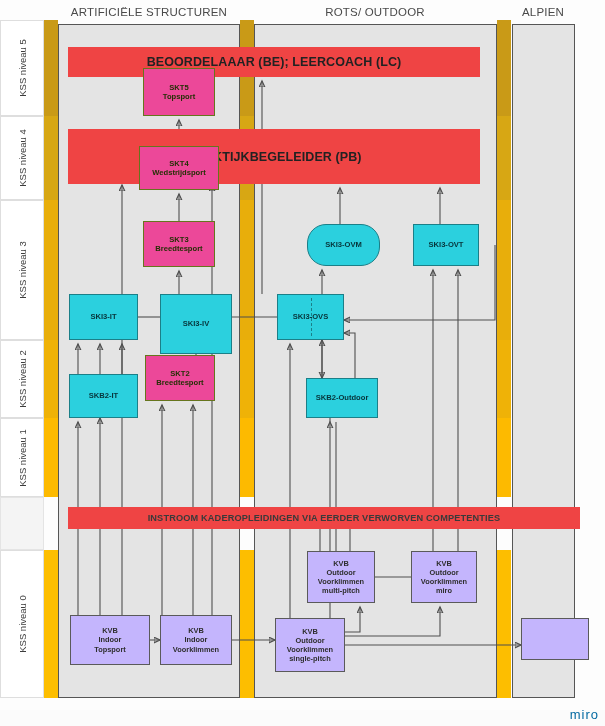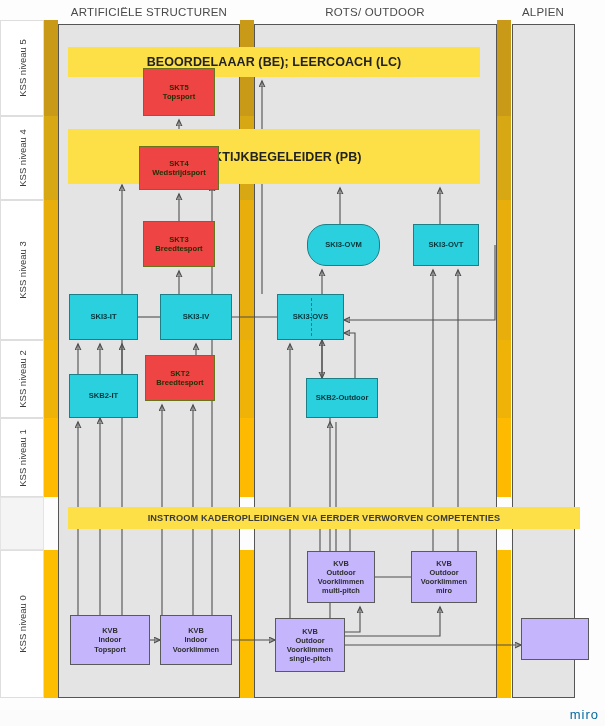--- a/index.html
+++ b/index.html
@@ -48,21 +48,21 @@
     border:1.4px solid #555;
     box-sizing:border-box;
   }
 
   
   .vbar{position:absolute;width:14px;}
 
   
   .banner{
     position:absolute;
-    background:#fde047;
+    background:#ef4444;
     display:flex;align-items:center;justify-content:center;
     box-sizing:border-box;
     z-index:6;
   }
   .banner .btxt{
     font-size:12.5px;font-weight:bold;color:#222;letter-spacing:.1px;white-space:nowrap;
   }
   .banner.thin .btxt{font-size:9.2px;font-weight:600;letter-spacing:.15px;color:#3a3a3a;}
 
   
@@ -70,21 +70,21 @@
     position:absolute;
     box-sizing:border-box;
     border:1.3px solid #4d4d4d;
     display:flex;flex-direction:column;
     align-items:center;justify-content:center;
     text-align:center;
     z-index:8;
     line-height:1.22;
   }
   .node .ln{display:block;white-space:nowrap;}
-  .node.green{background:#ef4444;border-color:#66751d;}
+  .node.green{background:#ec4899;border-color:#66751d;}
   .node.green .ln{font-size:7.6px;color:#243005;font-weight:600;}
   .node.cyan{background:#2BD0DE;border-color:#1b7f88;}
   .node.cyan .ln{font-size:7.6px;color:#07343a;font-weight:700;}
   .node.pink{background:#c4b5fd;border-color:#5a5a5a;}
   .node.pink .ln{font-size:7.4px;color:#2e2e2e;font-weight:600;}
   .node.pink .ln.hd{font-weight:700;}
   .node .dashed{
     position:absolute;top:3px;bottom:3px;left:50%;
     border-left:1.4px dashed #1b7f88;
   }
@@ -249,21 +249,21 @@
         <span class="ln">SKT3</span>
         <span class="ln">Breedtesport</span>
       </div>
       <div class="node green" style="left: 145px; top: 355px; width: 70px; height: 46px;">
         <span class="ln">SKT2</span>
         <span class="ln">Breedtesport</span>
       </div>
       <div class="node cyan" style="left: 69px; top: 294px; width: 69px; height: 46px;">
         <span class="ln">SKI3-IT</span>
       </div>
-      <div class="node cyan" style="left: 160px; top: 294px; width: 72px; height: 46px;">
+      <div class="node cyan" style="left: 160px; top: 294px; width: 72px; height: 60px;">
         <span class="ln">SKI3-IV</span>
       </div>
       <div class="node cyan" style="left: 277px; top: 294px; width: 67px; height: 46px;">
         <span class="ln">SKI3-OVS</span>
         <div class="dashed"></div>
       </div>
       <div class="node cyan" style="left: 307px; top: 224px; width: 73px; height: 42px; border-radius: 19px;">
         <span class="ln">SKI3-OVM</span>
       </div>
       <div class="node cyan" style="left: 413px; top: 224px; width: 66px; height: 42px;">

